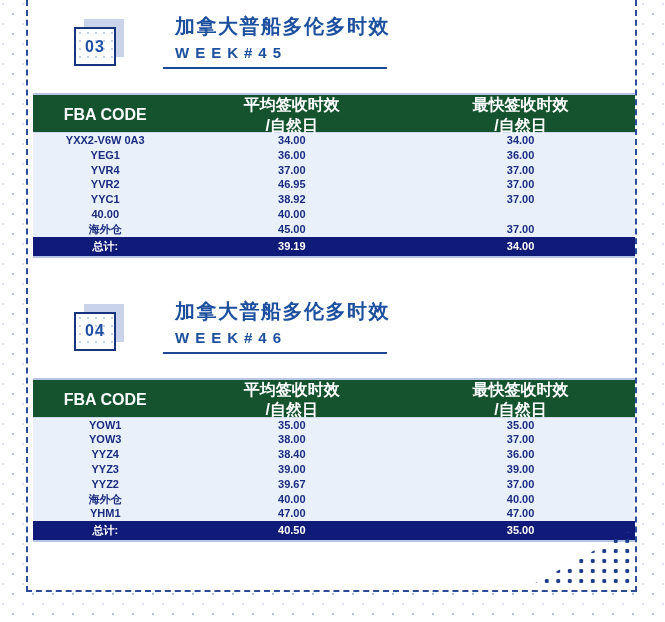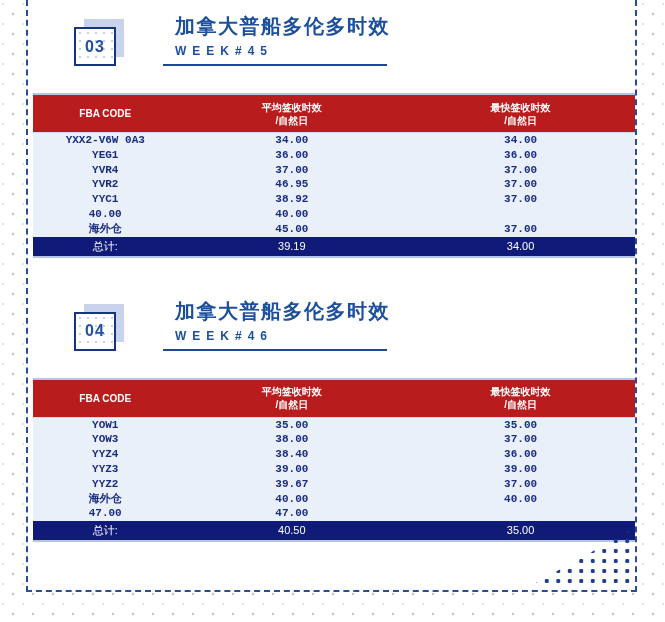--- a/index.html
+++ b/index.html
@@ -30,39 +30,39 @@
     position:absolute;left:0;top:9px;width:38px;height:35px;
     background-color:#ffffff;
     background-image:radial-gradient(circle,#c3d0e6 .8px,transparent 1.2px);
     background-size:8px 8px;
     border:2px solid #17357f;
     display:flex;align-items:center;justify-content:center;
     color:#2050a5;font-size:16px;font-weight:bold;letter-spacing:1px;
   }
   .titles{position:absolute;left:147px;top:-4px;}
   .sec-title{font-size:20px;font-weight:bold;color:#1c4f9e;letter-spacing:1.5px;line-height:1.25;}
-  .sec-week{font-size:12px;font-weight:bold;color:#1c4f9e;letter-spacing:6px;margin-top:5px;}
+  .sec-week{font-size:15px;font-weight:bold;color:#1c4f9e;letter-spacing:6px;margin-top:5px;}
   .rule{width:224px;height:2px;background:#1e4796;margin:6px 0 0 -12px;}
   .data-table{
     margin-left:5px;width:calc(100% - 5px);
     border-top:2px solid #b6c5e4;border-bottom:2px solid #b6c5e4;
     margin-top:3px;
   }
   .grid{display:grid;grid-template-columns:24% 38% 38%;text-align:center;}
   .thead{
-    background:#b91c1c;color:#ffffff;height:37px;
-    align-items:center;font-size:10px;font-weight:bold;line-height:1.3;
+    background:#14532d;color:#ffffff;height:37px;
+    align-items:center;font-size:16px;font-weight:bold;line-height:1.3;
     border-bottom:1px solid #cdd9ee;
   }
   .trow{
     background:#e9f0fa;color:#1a2c80;font-weight:bold;font-size:11px;
-    height:14.8px;line-height:14.8px;font-family:Liberation Mono, monospace;
+    height:14.8px;line-height:14.8px;
   }
   .tfoot{
-    background:#101a78;color:#ffffff;font-weight:normal;font-size:11px;
+    background:#101a78;color:#ffffff;font-weight:bold;font-size:11px;
     height:19px;line-height:19px;
   }
   .hsub{display:block;}
   .corner-dots{
     position:absolute;right:2px;bottom:4px;width:103px;height:57px;
     background-image:radial-gradient(circle,#1b3b8c 1.9px,transparent 2.4px);
     background-size:11.5px 10px;background-position:100% 100%;
     clip-path:polygon(100% 0,100% 100%,0 100%);
   }
 </style>
@@ -191,20 +191,21 @@
         <div>YYZ2</div>
         <div>39.67</div>
         <div>37.00</div>
       </div>
       <div class="grid trow">
         <div>海外仓</div>
         <div>40.00</div>
         <div>40.00</div>
       </div>
       <div class="grid trow">
+        <div>YHM1</div>
         <div>47.00</div>
         <div>47.00</div>
       </div>
       <div class="grid tfoot">
         <div>总计:</div>
         <div>40.50</div>
         <div>35.00</div>
       </div>
     </div>
   </section>

